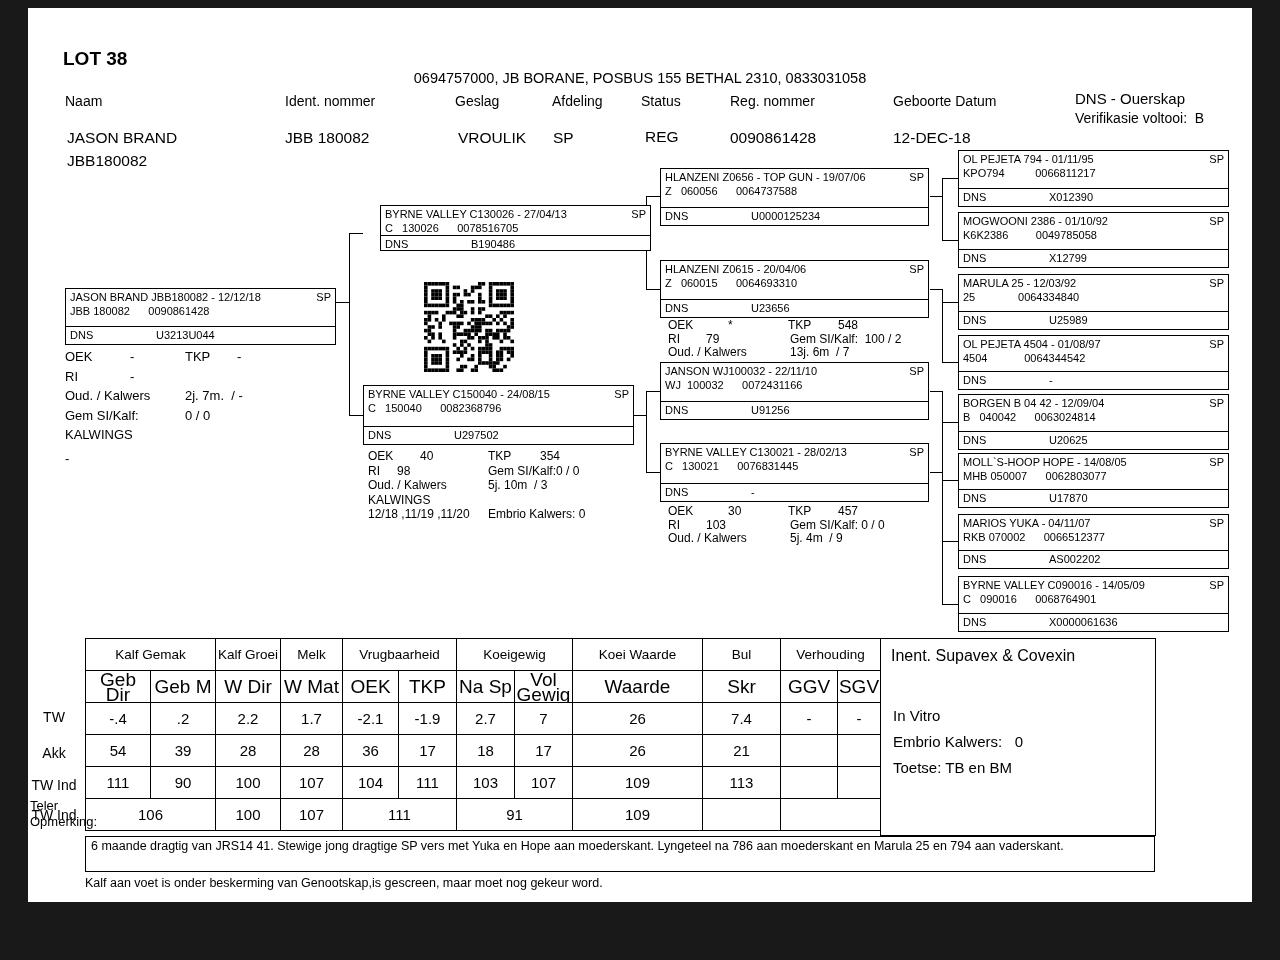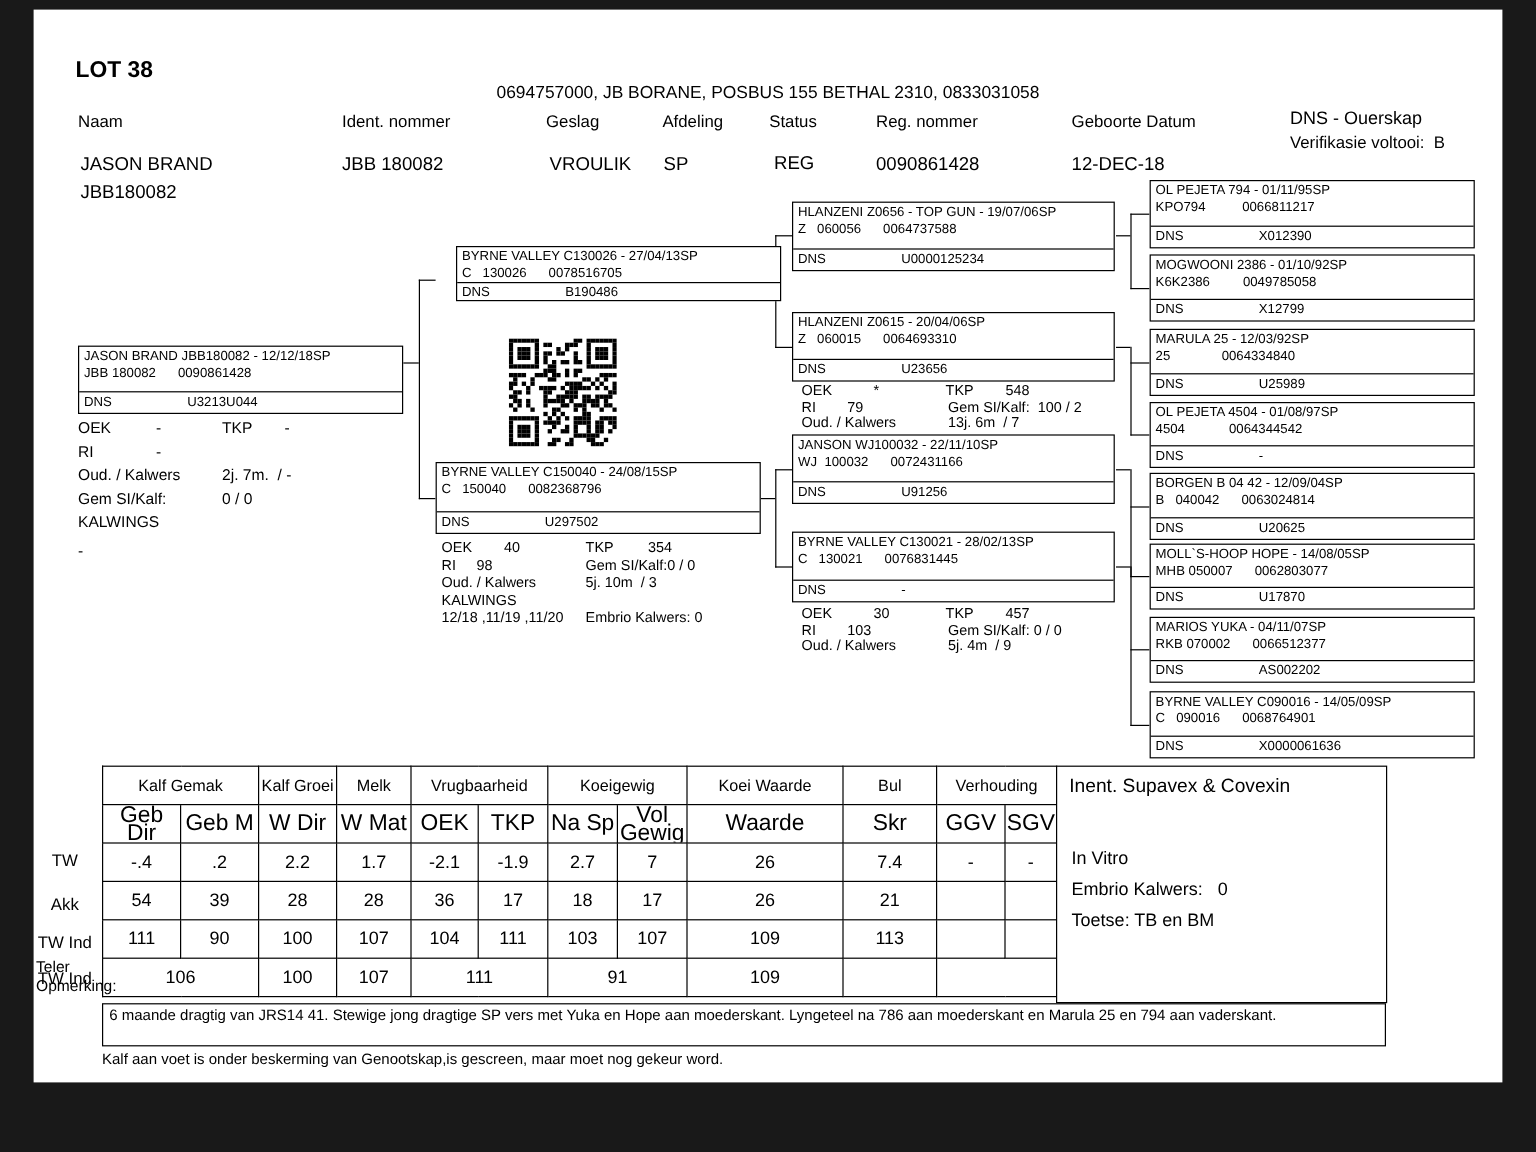--- a/index.html
+++ b/index.html
@@ -6,21 +6,21 @@
   html,body{width:1280px;height:960px}
   body{position:relative;background:#191919;font-family:"Liberation Sans",sans-serif;color:#000;overflow:hidden}
   .page{position:absolute;left:28px;top:8px;width:1224px;height:894px;background:#fff}
   .pre{white-space:pre}
   .ib{display:inline-block;white-space:pre;vertical-align:top}
   .lot{position:absolute;left:63px;top:48px;font-size:19px;font-weight:bold}
   .contact{position:absolute;left:28px;top:70px;width:1224px;text-align:center;font-size:14.5px}
   .hlabel{position:absolute;font-size:14px}
   .hvalue{position:absolute;font-size:15.5px;white-space:pre}
   .pbox{position:absolute;border:1px solid #000;font-size:11px;line-height:13px;display:flex;flex-direction:column;background:#fff}
-  .pbox .rt{display:flex;justify-content:flex-start;padding:2px 4px 0}
+  .pbox .rt{display:flex;justify-content:space-between;padding:2px 4px 0}
   .pbox .rid{padding:1px 4px 0}
   .pbox .rdns{margin-top:auto;border-top:1px solid #000;padding:2px 4px}
   .pbox .dl{display:inline-block;width:86px}
   .cline{position:absolute;background:#000}
   .statblk{position:absolute}
   .statblk div{white-space:pre}
   table.bv{position:absolute;left:85px;top:638px;border-collapse:collapse;table-layout:fixed;font-size:15px;background:#fff}
   table.bv td{border:1px solid #000;text-align:center;height:32px;padding:0;overflow:hidden;vertical-align:middle}
   table.bv tr.g td{font-size:13.5px;line-height:15px}
   table.bv tr.s td{font-size:19px;line-height:15px}

